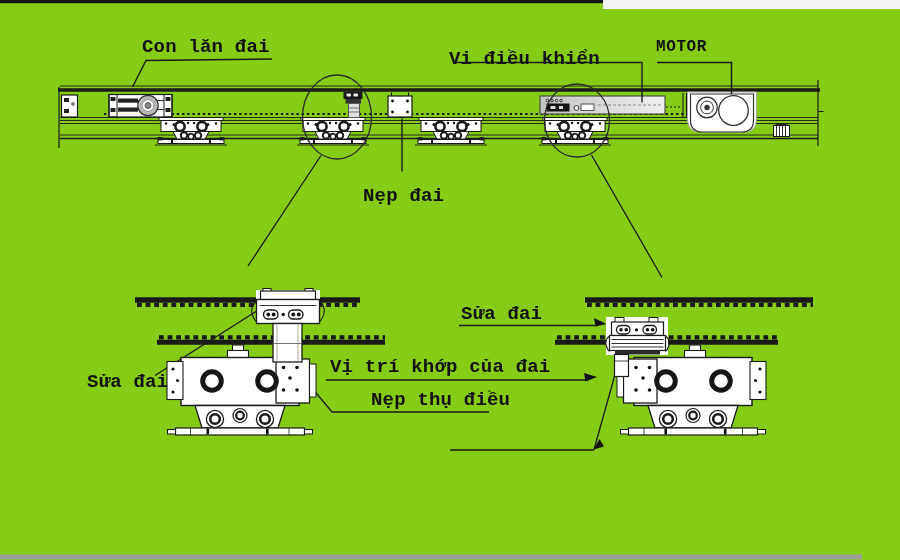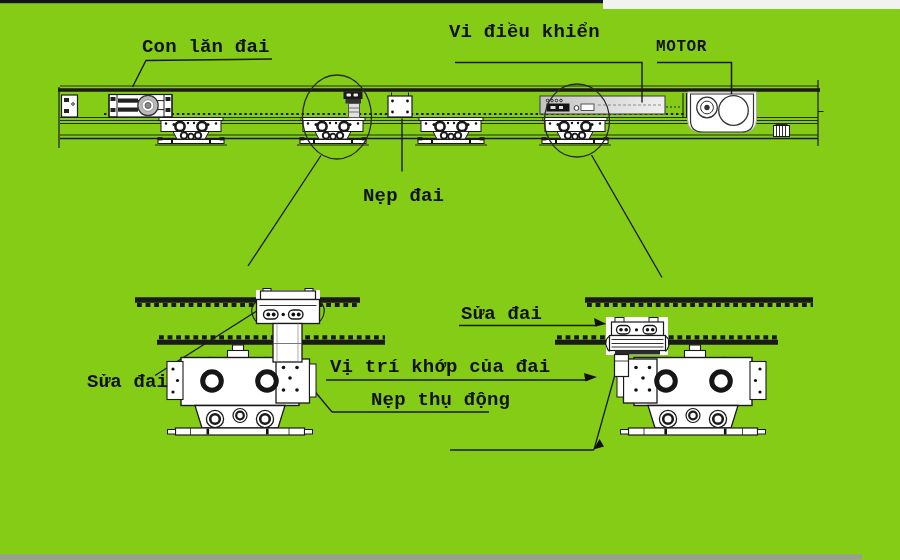--- a/index.html
+++ b/index.html
@@ -264,21 +264,21 @@
       <path d="M609.5,336 c-3.5,2.5 -4.5,7 -3,10.5 c1,3 2,4.5 3,5" stroke-width="1.1"></path>
       <path d="M665.5,336 c3.5,2.5 4.5,7 3,10.5 c-1,3 -2,4.5 -3,5" stroke-width="1.1"></path>
       <rect x="615" y="350.5" width="45" height="4" fill="#2b2b2b" stroke="none"></rect>
       <rect x="614.5" y="354.5" width="14" height="22" fill="#fff" stroke-width="1.2"></rect>
       <line x1="614.5" y1="361" x2="628.5" y2="361" stroke-width="0.8"></line>
     </g>
   </g>
 </svg>
 
 <div class="lbl" style="left:142px;top:36px">Con lăn đai</div>
-<div class="lbl" style="left:449px;top:21px">Vi điều khiển</div>
+<div class="lbl" style="left:449px;top:48px">Vi điều khiển</div>
 <div class="lbl lbl-motor" style="left:656px;top:38px">MOTOR</div>
 <div class="lbl" style="left:363px;top:185px">Nẹp đai</div>
 <div class="lbl" style="left:87px;top:371px">Sửa đai</div>
 <div class="lbl" style="left:461px;top:303px">Sửa đai</div>
 <div class="lbl" style="left:330px;top:356px">Vị trí khớp của đai</div>
-<div class="lbl" style="left:371px;top:389px">Nẹp thụ động</div>
+<div class="lbl" style="left:371px;top:389px">Nẹp thụ điều</div>
 
 </div>
 
 </body></html>

